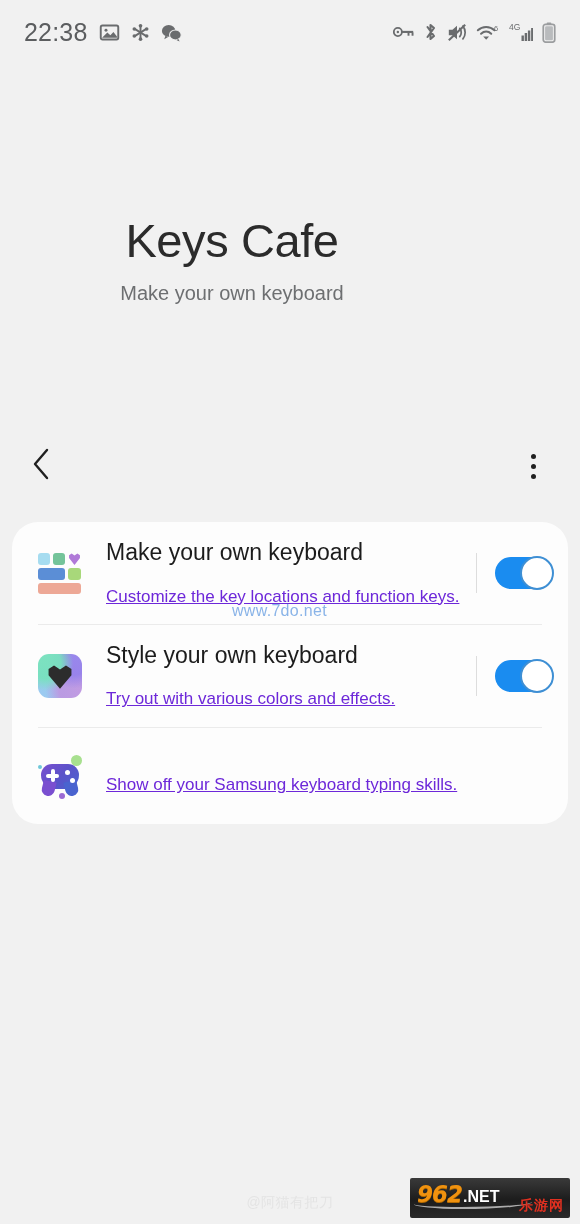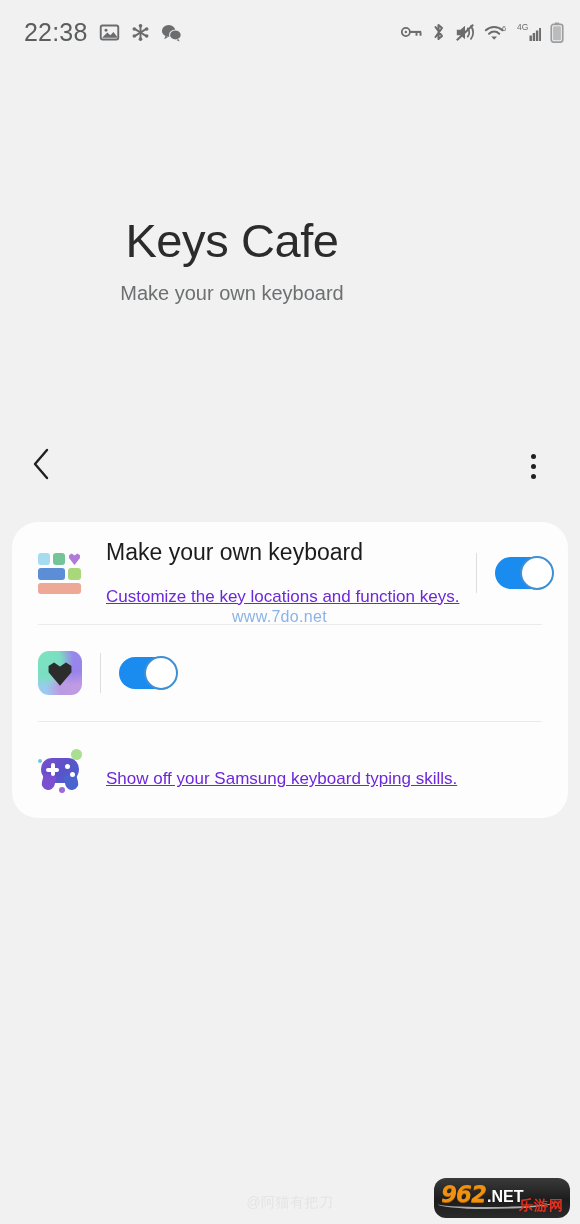--- a/index.html
+++ b/index.html
@@ -9,21 +9,21 @@
     font-family:"Liberation Sans", sans-serif;
     position:relative;
     overflow:hidden;
     -webkit-font-smoothing:antialiased;
   }
 
   
   #status-bar{
     position:absolute; left:0; top:0; width:580px; height:64px;
     display:flex; align-items:center; justify-content:space-between;
-    padding:0 16px 0 24px;
+    padding:0 24px 0 24px;
   }
   #status-left{ display:flex; align-items:center; gap:11px; }
   #clock{ font-size:25px; color:#5b5d5f; letter-spacing:.2px; font-family:"Liberation Sans",sans-serif; }
   #status-right{ display:flex; align-items:center; gap:9px; }
   .sicon{ display:block; }
 
   
   #header{
     position:absolute; left:0; top:214px; width:464px; text-align:center;
   }
@@ -114,32 +114,32 @@
   .sp-green{ position:absolute; right:1px; top:2px; width:11px; height:11px; border-radius:50%; background:#a8e08f; }
   .sp-purple{ position:absolute; left:22px; bottom:0px; width:6px; height:6px; border-radius:50%; background:#9b6ad4; }
   .sp-teal{ position:absolute; left:1px; top:12px; width:4px; height:4px; border-radius:50%; background:#6fc8d8; }
 
   
   #wm-7do{
     position:absolute; left:232px; top:592px; text-align:center;
     color:#8ab4e8; pointer-events:none; user-select:none;
   }
   #wm-7do .cn{ font-size:31px; letter-spacing:2px; line-height:1.05; font-family:"DejaVu Sans",sans-serif; }
-  #wm-7do .url{ font-size:16px; margin-top:16px; letter-spacing:.3px; }
+  #wm-7do .url{ font-size:16px; margin-top:10px; letter-spacing:.3px; }
 
   #wm-weibo{
     position:absolute; left:0; top:1194px; width:580px; text-align:center;
     font-size:14px; color:#e4e4e4; pointer-events:none; user-select:none;
     letter-spacing:.5px;
   }
 
   #wm-962{
-    position:absolute; right:10px; top:1178px; width:136px; height:40px;
+    position:absolute; right:10px; top:1178px; width:160px; height:40px;
     background:linear-gradient(180deg,#3a3a3a 0%,#1c1c1c 55%,#2a2a2a 100%);
-    border-radius:12px; overflow:hidden; pointer-events:none; user-select:none;
+    border-radius:2px; overflow:hidden; pointer-events:none; user-select:none;
   }
   #wm-962 .top{ position:absolute; left:7px; top:3px; display:flex; align-items:baseline; }
   #wm-962 .n962{ font-size:23px; font-weight:bold; font-style:italic; color:#f0920f;
     text-shadow:0 1px 0 #b36a00; letter-spacing:-1px; font-family:"DejaVu Sans",sans-serif;}
   #wm-962 .net{ font-size:16px; font-weight:bold; color:#ffffff; letter-spacing:0px; margin-left:1px; }
   #wm-962 .cn{ position:absolute; right:6px; bottom:3px; font-size:14px; color:#e03020;
     font-weight:bold; letter-spacing:1px; font-family:"DejaVu Sans",sans-serif; }
   #wm-962 .swoosh{
     position:absolute; left:4px; bottom:9px; width:118px; height:12px;
     border-bottom:2px solid #cfcfcf; border-radius:0 0 60% 40%; opacity:.8;
@@ -280,20 +280,24 @@
   </div>
 
   <div class="divider"></div>
 
   <div class="row">
     <div class="row-icon">
       <span class="ic-style">
           <span class="heart"></span>
         </span>
     </div>
+    <div class="row-text">
+      <div class="row-title">Style your own keyboard</div>
+      <div class="row-desc">Try out with various colors and effects.</div>
+    </div>
     <div class="row-control">
       <span class="vdiv"></span>
       <span class="switch">
         <span class="knob"></span>
       </span>
     </div>
   </div>
 
   <div class="divider"></div>
 

